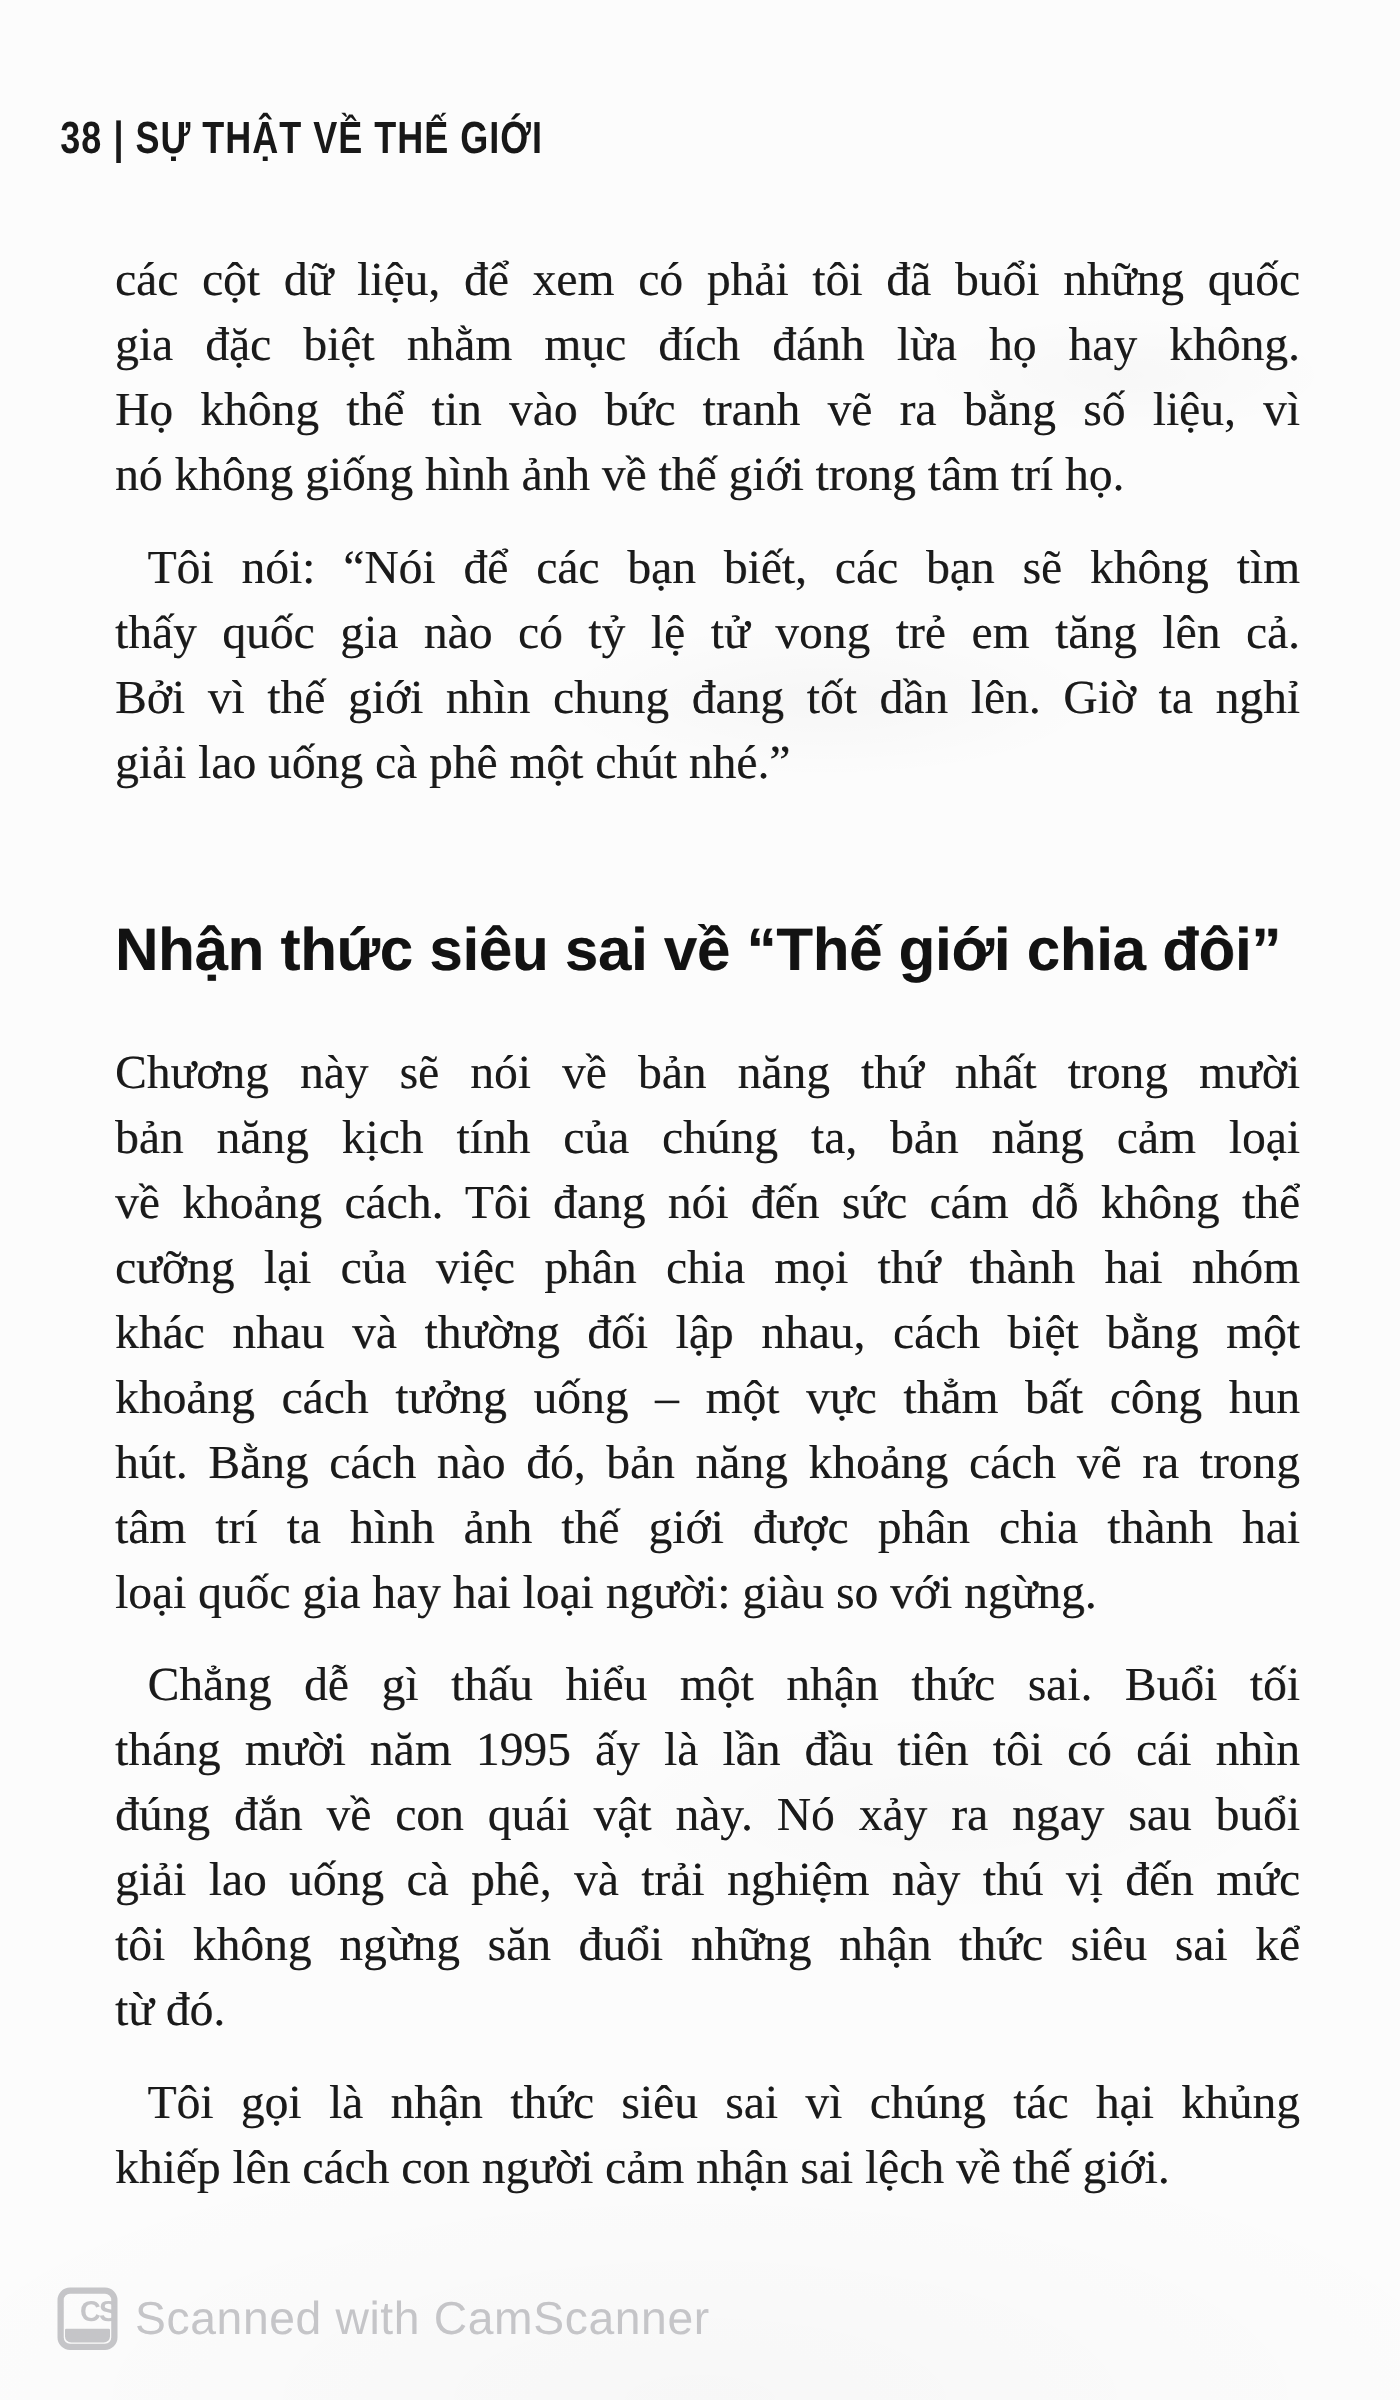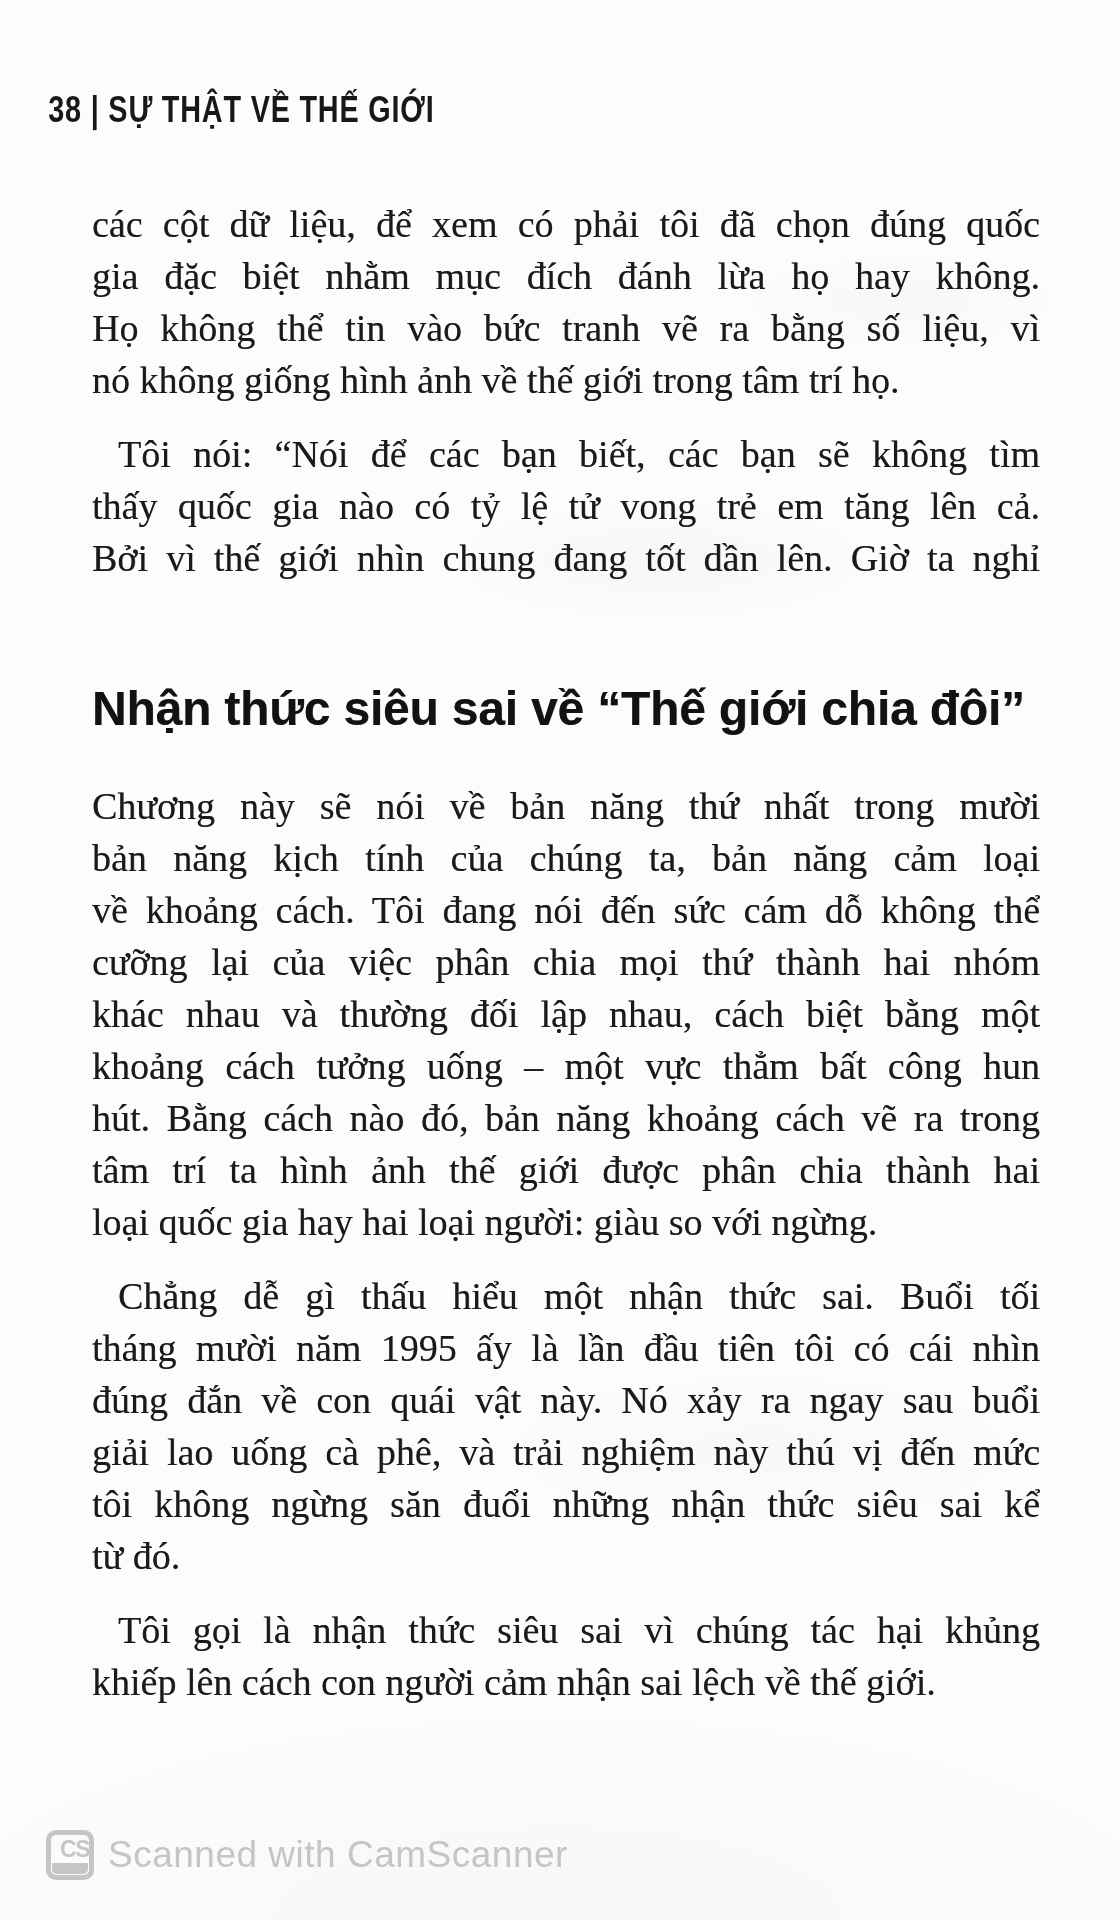--- a/index.html
+++ b/index.html
@@ -89,22 +89,22 @@
     width: 48px;
     height: 50px;
     box-sizing: border-box;
     border: 5px solid #c5c5c8;
     border-radius: 10px;
     background: transparent;
   }
   .cs-logo-text {
     position: absolute;
     top: 1px;
-    left: 0; right: 0;
-    text-align: right;
+    left: 13px; right: 0;
+    text-align: left;
     font-family: "Liberation Sans", sans-serif;
     font-weight: 700;
     font-size: 23px;
     letter-spacing: -1.5px;
     color: #c5c5c8;
   }
   .cs-logo-bar {
     position: absolute;
     left: 1px; right: 1px; bottom: 1px;
     height: 11px;
@@ -124,29 +124,30 @@
 <body>
 
 <div class="page">
 
   <div class="page-header">
     <span class="page-header-text">38 | SỰ THẬT VỀ THẾ GIỚI</span>
   </div>
 
   <main class="page-body">
       <div class="paragraph">
-        <div class="line">các cột dữ liệu, để xem có phải tôi đã chọn đúng quốc</div>
+        <div class="line">các cột dữ liệu, để xem có phải tôi đã buổi những quốc</div>
         <div class="line">gia đặc biệt nhằm mục đích đánh lừa họ hay không.</div>
         <div class="line">Họ không thể tin vào bức tranh vẽ ra bằng số liệu, vì</div>
         <div class="line last">nó không giống hình ảnh về thế giới trong tâm trí họ.</div>
       </div>
       <div class="paragraph">
         <div class="line indent">Tôi nói: “Nói để các bạn biết, các bạn sẽ không tìm</div>
         <div class="line">thấy quốc gia nào có tỷ lệ tử vong trẻ em tăng lên cả.</div>
         <div class="line">Bởi vì thế giới nhìn chung đang tốt dần lên. Giờ ta nghỉ</div>
+        <div class="line last">giải lao uống cà phê một chút nhé.”</div>
       </div>
       <h2 class="section-heading">Nhận thức siêu sai về “Thế giới chia đôi”</h2>
       <div class="paragraph">
         <div class="line">Chương này sẽ nói về bản năng thứ nhất trong mười</div>
         <div class="line">bản năng kịch tính của chúng ta, bản năng cảm loại</div>
         <div class="line">về khoảng cách. Tôi đang nói đến sức cám dỗ không thể</div>
         <div class="line">cưỡng lại của việc phân chia mọi thứ thành hai nhóm</div>
         <div class="line">khác nhau và thường đối lập nhau, cách biệt bằng một</div>
         <div class="line">khoảng cách tưởng uống – một vực thẳm bất công hun</div>
         <div class="line">hút. Bằng cách nào đó, bản năng khoảng cách vẽ ra trong</div>

